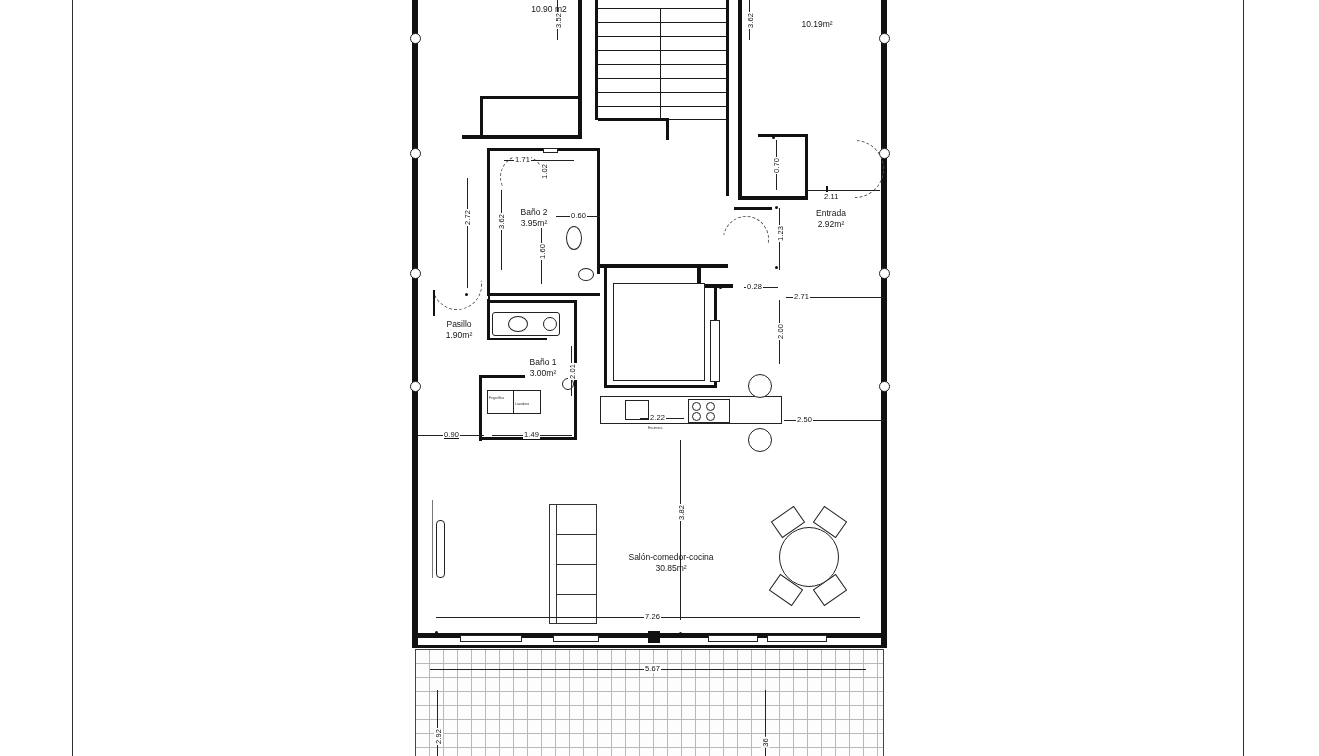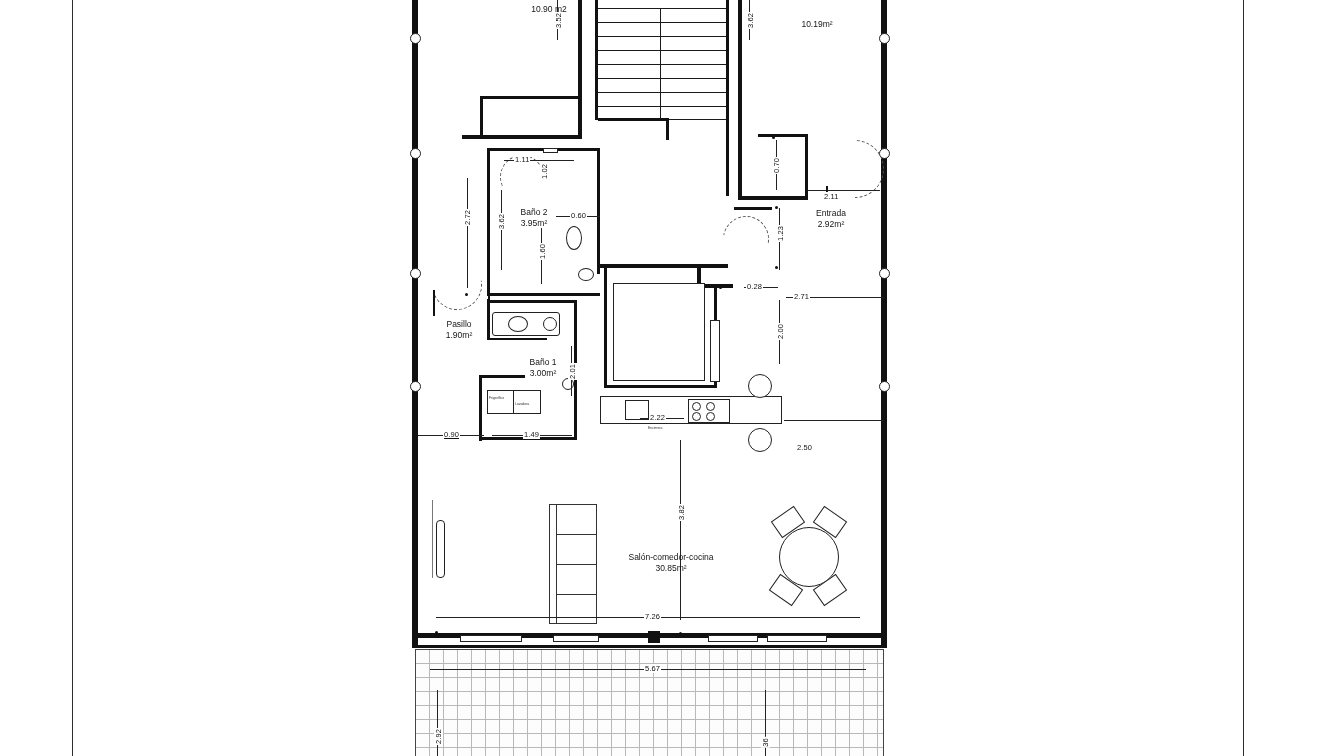--- a/index.html
+++ b/index.html
@@ -292,35 +292,35 @@
     <span>2.92m²</span>
   </div>
 
   <div class="room-name" style="left:671px; top:552px;">
     <span>Salón-comedor-cocina</span><br>
     <span>30.85m²</span>
   </div>
 
   <div class="dim v" style="left:550px; top:16px;">3.52</div>
   <div class="dim v" style="left:742px; top:16px;">3.62</div>
-  <div class="dim" style="left:514px; top:155px;">1.11</div>
+  <div class="dim" style="left:514px; top:155px;">1.71</div>
   <div class="dim v" style="left:536px; top:167px;">1.02</div>
   <div class="dim v" style="left:768px; top:161px;">0.70</div>
   <div class="dim" style="left:823px; top:192px;">2.11</div>
   <div class="dim v" style="left:459px; top:213px;">2.72</div>
   <div class="dim v" style="left:493px; top:217px;">3.62</div>
   <div class="dim" style="left:570px; top:211px;text-align:center;">0.60</div>
   <div class="dim v" style="left:534px; top:247px;">1.60</div>
   <div class="dim v" style="left:772px; top:229px;">1.23</div>
   <div class="dim" style="left:746px; top:282px;">0.28</div>
   <div class="dim" style="left:793px; top:292px;">2.71</div>
   <div class="dim v" style="left:772px; top:327px;">2.00</div>
   <div class="dim v" style="left:564px; top:367px;">2.01</div>
   <div class="dim" style="left:649px; top:413px;">2.22</div>
-  <div class="dim" style="left:796px; top:415px;margin-top:28px;">2.50</div>
+  <div class="dim" style="left:796px; top:415px;">2.50</div>
   <div class="dim" style="left:443px; top:430px;text-decoration:underline;">0.90</div>
   <div class="dim" style="left:523px; top:430px;">1.49</div>
   <div class="dim v" style="left:673px; top:508px;">3.82</div>
   <div class="dim" style="left:644px; top:612px;">7.26</div>
   <div class="dim" style="left:644px; top:664px;">5.67</div>
   <div class="dim v" style="left:430px; top:732px;">2.92</div>
   <div class="dim v" style="left:760px; top:738px;">36</div>
 
 </div>
 

